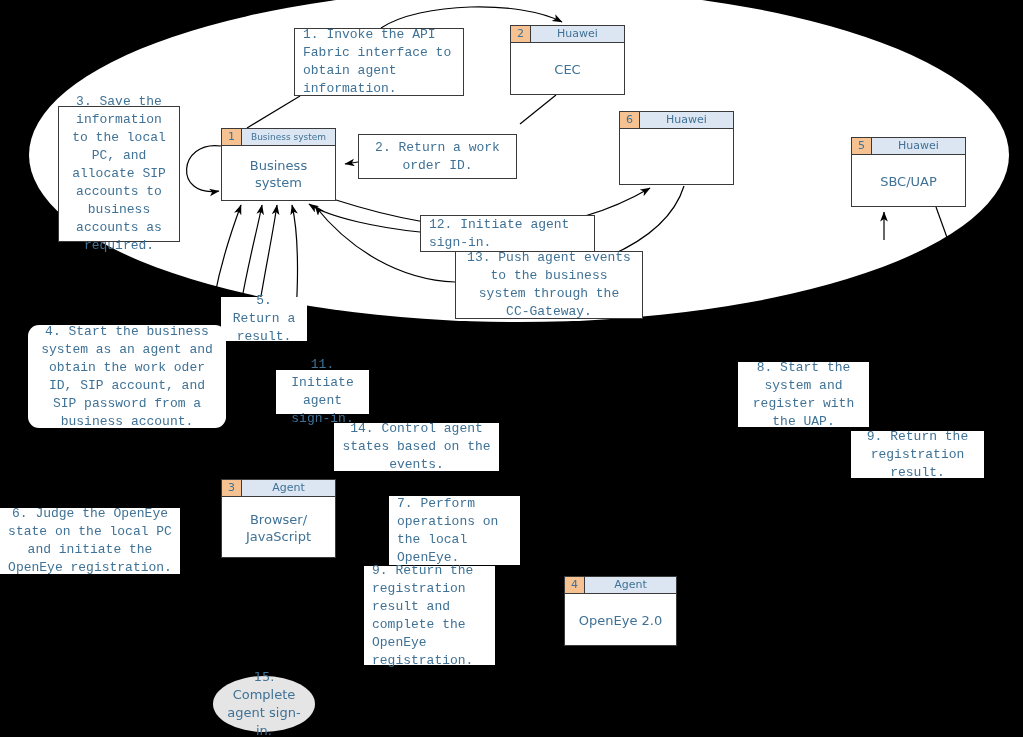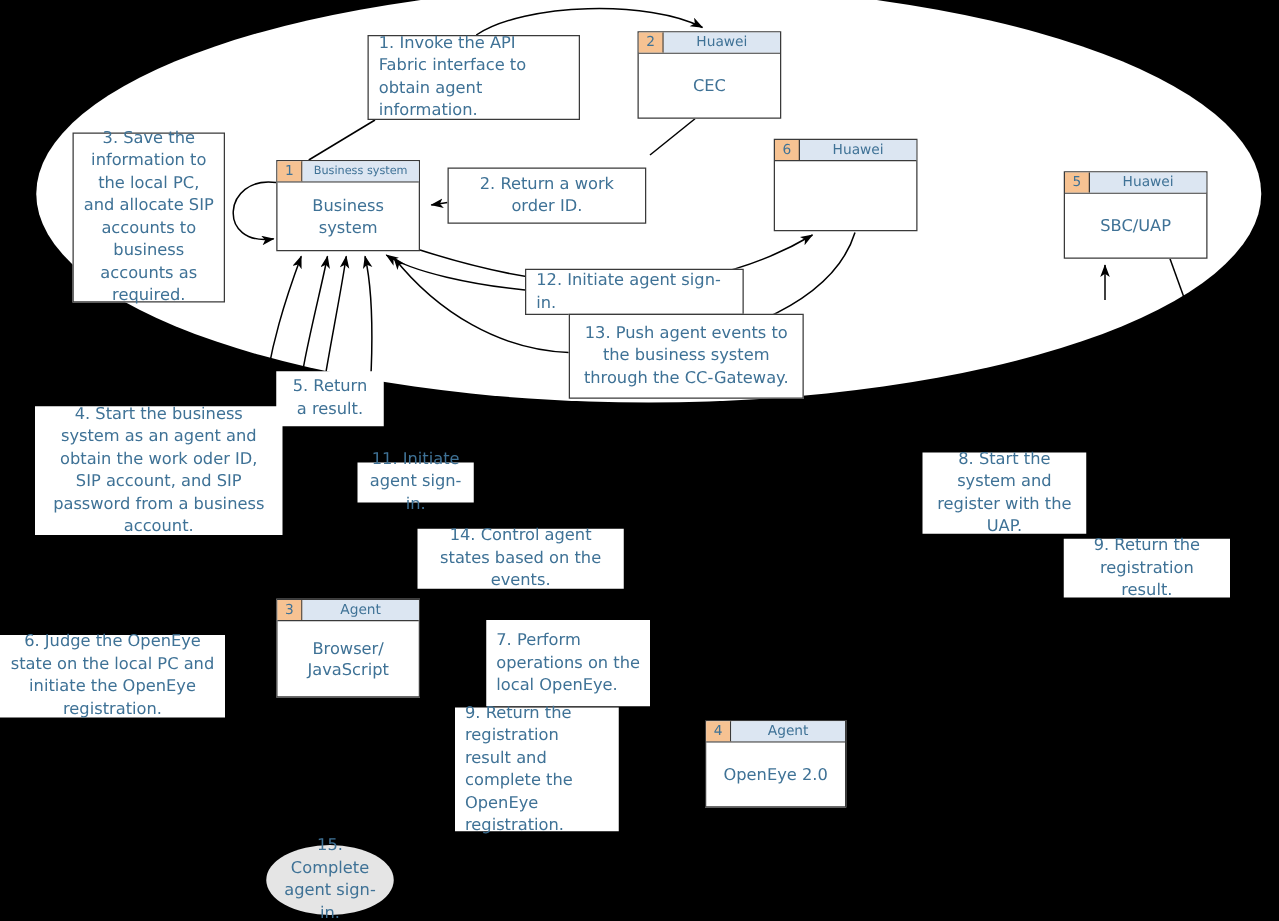--- a/index.html
+++ b/index.html
@@ -84,20 +84,21 @@
     background: #ffffff;
     color: #3f7296;
     font-size: 13px;
     line-height: 18px;
     box-sizing: border-box;
     padding: 7px 8px;
     display: flex;
     align-items: center;
     justify-content: center;
     text-align: center;
+    font-family: Liberation Mono, monospace;
   }
   .note.left      { text-align: left;  justify-content: flex-start; }
   .note.bordered  { border: 1px solid #3a3a3a; }
   .note .txt { display: block; width: 100%; }
   
   .note-ellipse {
     position: absolute;
     background: #e5e5e5;
     border-radius: 50%;
     color: #3f7296;
@@ -202,42 +203,42 @@
       </div>
       <div class="note left bordered" style="left: 294px; top: 28px; width: 170px; height: 68px;">
         <span class="txt">1. Invoke the API Fabric interface to obtain agent information.</span>
       </div>
       <div class="note left bordered" style="left: 358px; top: 134px; width: 159px; height: 45px; text-align: center;">
         <span class="txt">2. Return a work order ID.</span>
       </div>
       <div class="note bordered" style="left: 58px; top: 106px; width: 122px; height: 136px;">
         <span class="txt">3. Save the information to the local PC, and allocate SIP accounts to business accounts as required.</span>
       </div>
-      <div class="note" style="left: 28px; top: 325px; width: 198px; height: 103px;">
+      <div class="note" style="left: 28px; top: 325px; width: 198px; height: 103px; border-radius: 11px;">
         <span class="txt">4. Start the business system as an agent and obtain the work oder ID, SIP account, and SIP password from a business account.</span>
       </div>
       <div class="note" style="left: 221px; top: 297px; width: 86px; height: 44px;">
         <span class="txt">5. Return a result.</span>
       </div>
       <div class="note" style="left: 0px; top: 497px; width: 180px; height: 66px; margin-top: 11px;">
         <span class="txt">6. Judge the OpenEye state on the local PC and initiate the OpenEye registration.</span>
       </div>
       <div class="note left" style="left: 389px; top: 496px; width: 131px; height: 69px;">
         <span class="txt">7. Perform operations on the local OpenEye.</span>
       </div>
       <div class="note" style="left: 738px; top: 362px; width: 131px; height: 65px;">
         <span class="txt">8. Start the system and register with the UAP.</span>
       </div>
       <div class="note" style="left: 851px; top: 431px; width: 133px; height: 47px;">
         <span class="txt">9. Return the registration result.</span>
       </div>
       <div class="note left" style="left: 364px; top: 566px; width: 131px; height: 99px;">
         <span class="txt">9. Return the registration result and complete the OpenEye registration.</span>
       </div>
-      <div class="note" style="left: 276px; top: 370px; width: 93px; height: 32px; margin-left: 10px;">
+      <div class="note" style="left: 276px; top: 370px; width: 93px; height: 44px;">
         <span class="txt">11. Initiate agent sign-in.</span>
       </div>
       <div class="note left bordered" style="left: 420px; top: 215px; width: 175px; height: 37px;">
         <span class="txt">12. Initiate agent sign-in.</span>
       </div>
       <div class="note bordered" style="left: 455px; top: 251px; width: 188px; height: 68px;">
         <span class="txt">13. Push agent events to the business system through the CC-Gateway.</span>
       </div>
       <div class="note" style="left: 334px; top: 423px; width: 165px; height: 48px;">
         <span class="txt">14. Control agent states based on the events.</span>

